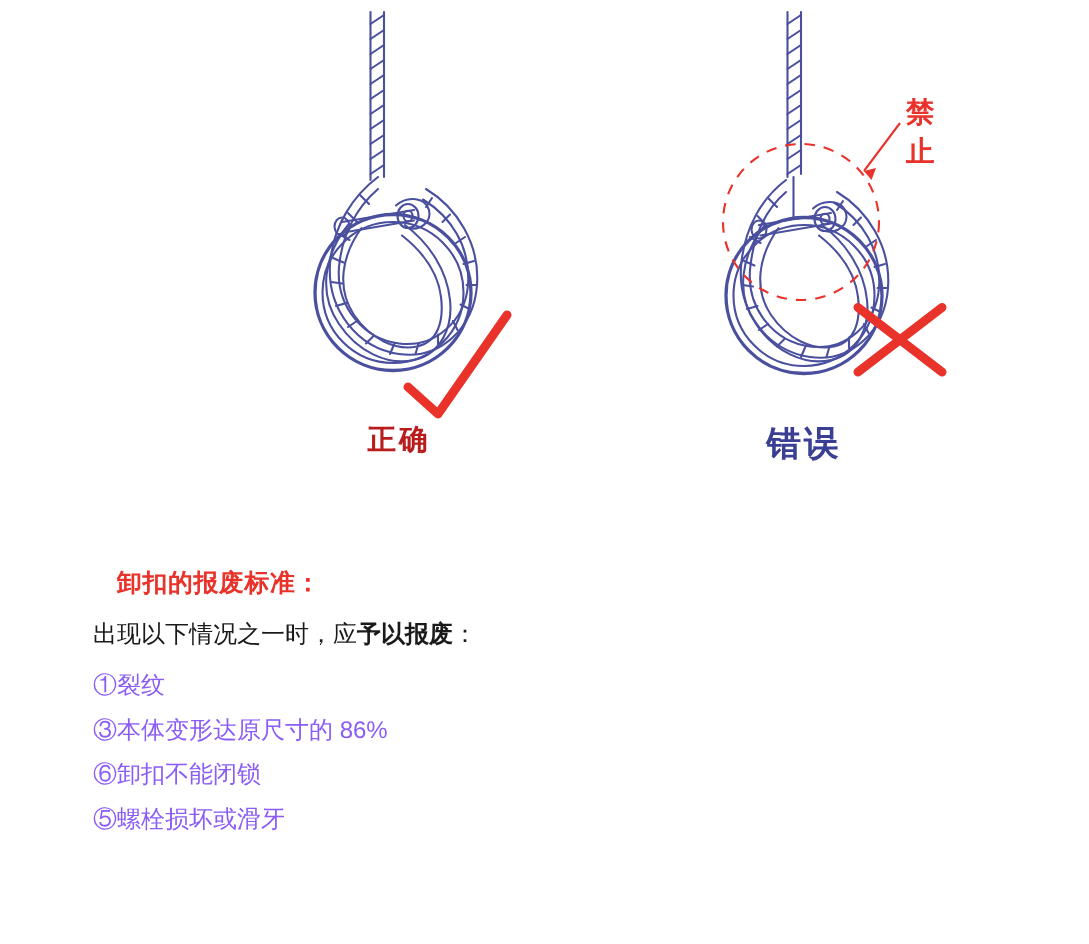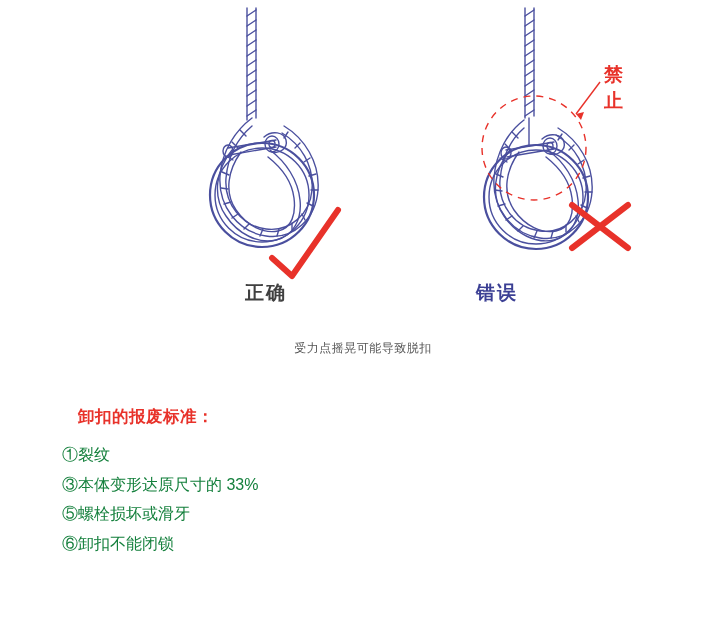--- a/index.html
+++ b/index.html
@@ -29,32 +29,33 @@
     position: absolute;
     top: 0;
     left: 0;
   }
   .caption-correct {
     position: absolute;
     left: 206px;
     top: 280px;
     width: 120px;
     text-align: center;
-    color: #404040;
+    color: #b91c1c;
     font-size: 19px;
     font-weight: bold;
     letter-spacing: 2px;
   }
   .caption-wrong {
     position: absolute;
     left: 476px;
     top: 280px;
     width: 120px;
+    text-align: center;
     color: #3b3f94;
-    font-size: 19px;
+    font-size: 23px;
     font-weight: bold;
     letter-spacing: 2px;
   }
   .label-forbidden {
     position: absolute;
     left: 604px;
     top: 62px;
     color: #e8322a;
     font-size: 19px;
     font-weight: bold;
@@ -68,21 +69,20 @@
     text-align: center;
     font-size: 12px;
     color: #555555;
     letter-spacing: 0.5px;
   }
   .text-block {
     position: absolute;
     top: 378px;
     left: 62px;
     width: 600px;
-    margin-top: 28px;
   }
   .section-title {
     color: #e8322a;
     font-size: 16.5px;
     font-weight: bold;
     margin: 0 0 12px 16px;
     letter-spacing: 0.5px;
   }
   .intro {
     font-size: 16px;
@@ -94,21 +94,21 @@
     font-weight: bold;
   }
   .list {
     list-style: none;
     margin: 0;
     padding: 0;
   }
   .list li {
     font-size: 16px;
     line-height: 1.85;
-    color: #15803d;
+    color: #8b5cf6;
   }
 </style>
 </head>
 <body>
 
 <div class="page">
 
   <div class="figure-area">
 
     <svg class="figure-svg" width="726" height="320" viewBox="0 0 726 320">
@@ -235,25 +235,25 @@
         <line x1="572" y1="205" x2="628" y2="248"></line>
         <line x1="628" y1="205" x2="572" y2="248"></line>
       </g>
     </svg>
 
     <div class="label-forbidden">禁止</div>
     <div class="caption-correct">正确</div>
     <div class="caption-wrong">错误</div>
   </div>
 
-  <div class="figure-caption">受力点摇晃可能导致脱扣</div>
 
   <div class="text-block">
     <div class="section-title">卸扣的报废标准：</div>
+    <p class="intro"><span>出现以下情况之一时，应</span><b>予以报废</b><span>：</span></p>
     <ul class="list">
       <li>①裂纹</li>
-      <li>③本体变形达原尺寸的 33%</li>
+      <li>③本体变形达原尺寸的 86%</li>
+      <li>⑥卸扣不能闭锁</li>
       <li>⑤螺栓损坏或滑牙</li>
-      <li>⑥卸扣不能闭锁</li>
     </ul>
   </div>
 
 </div>
 
 </body></html>

